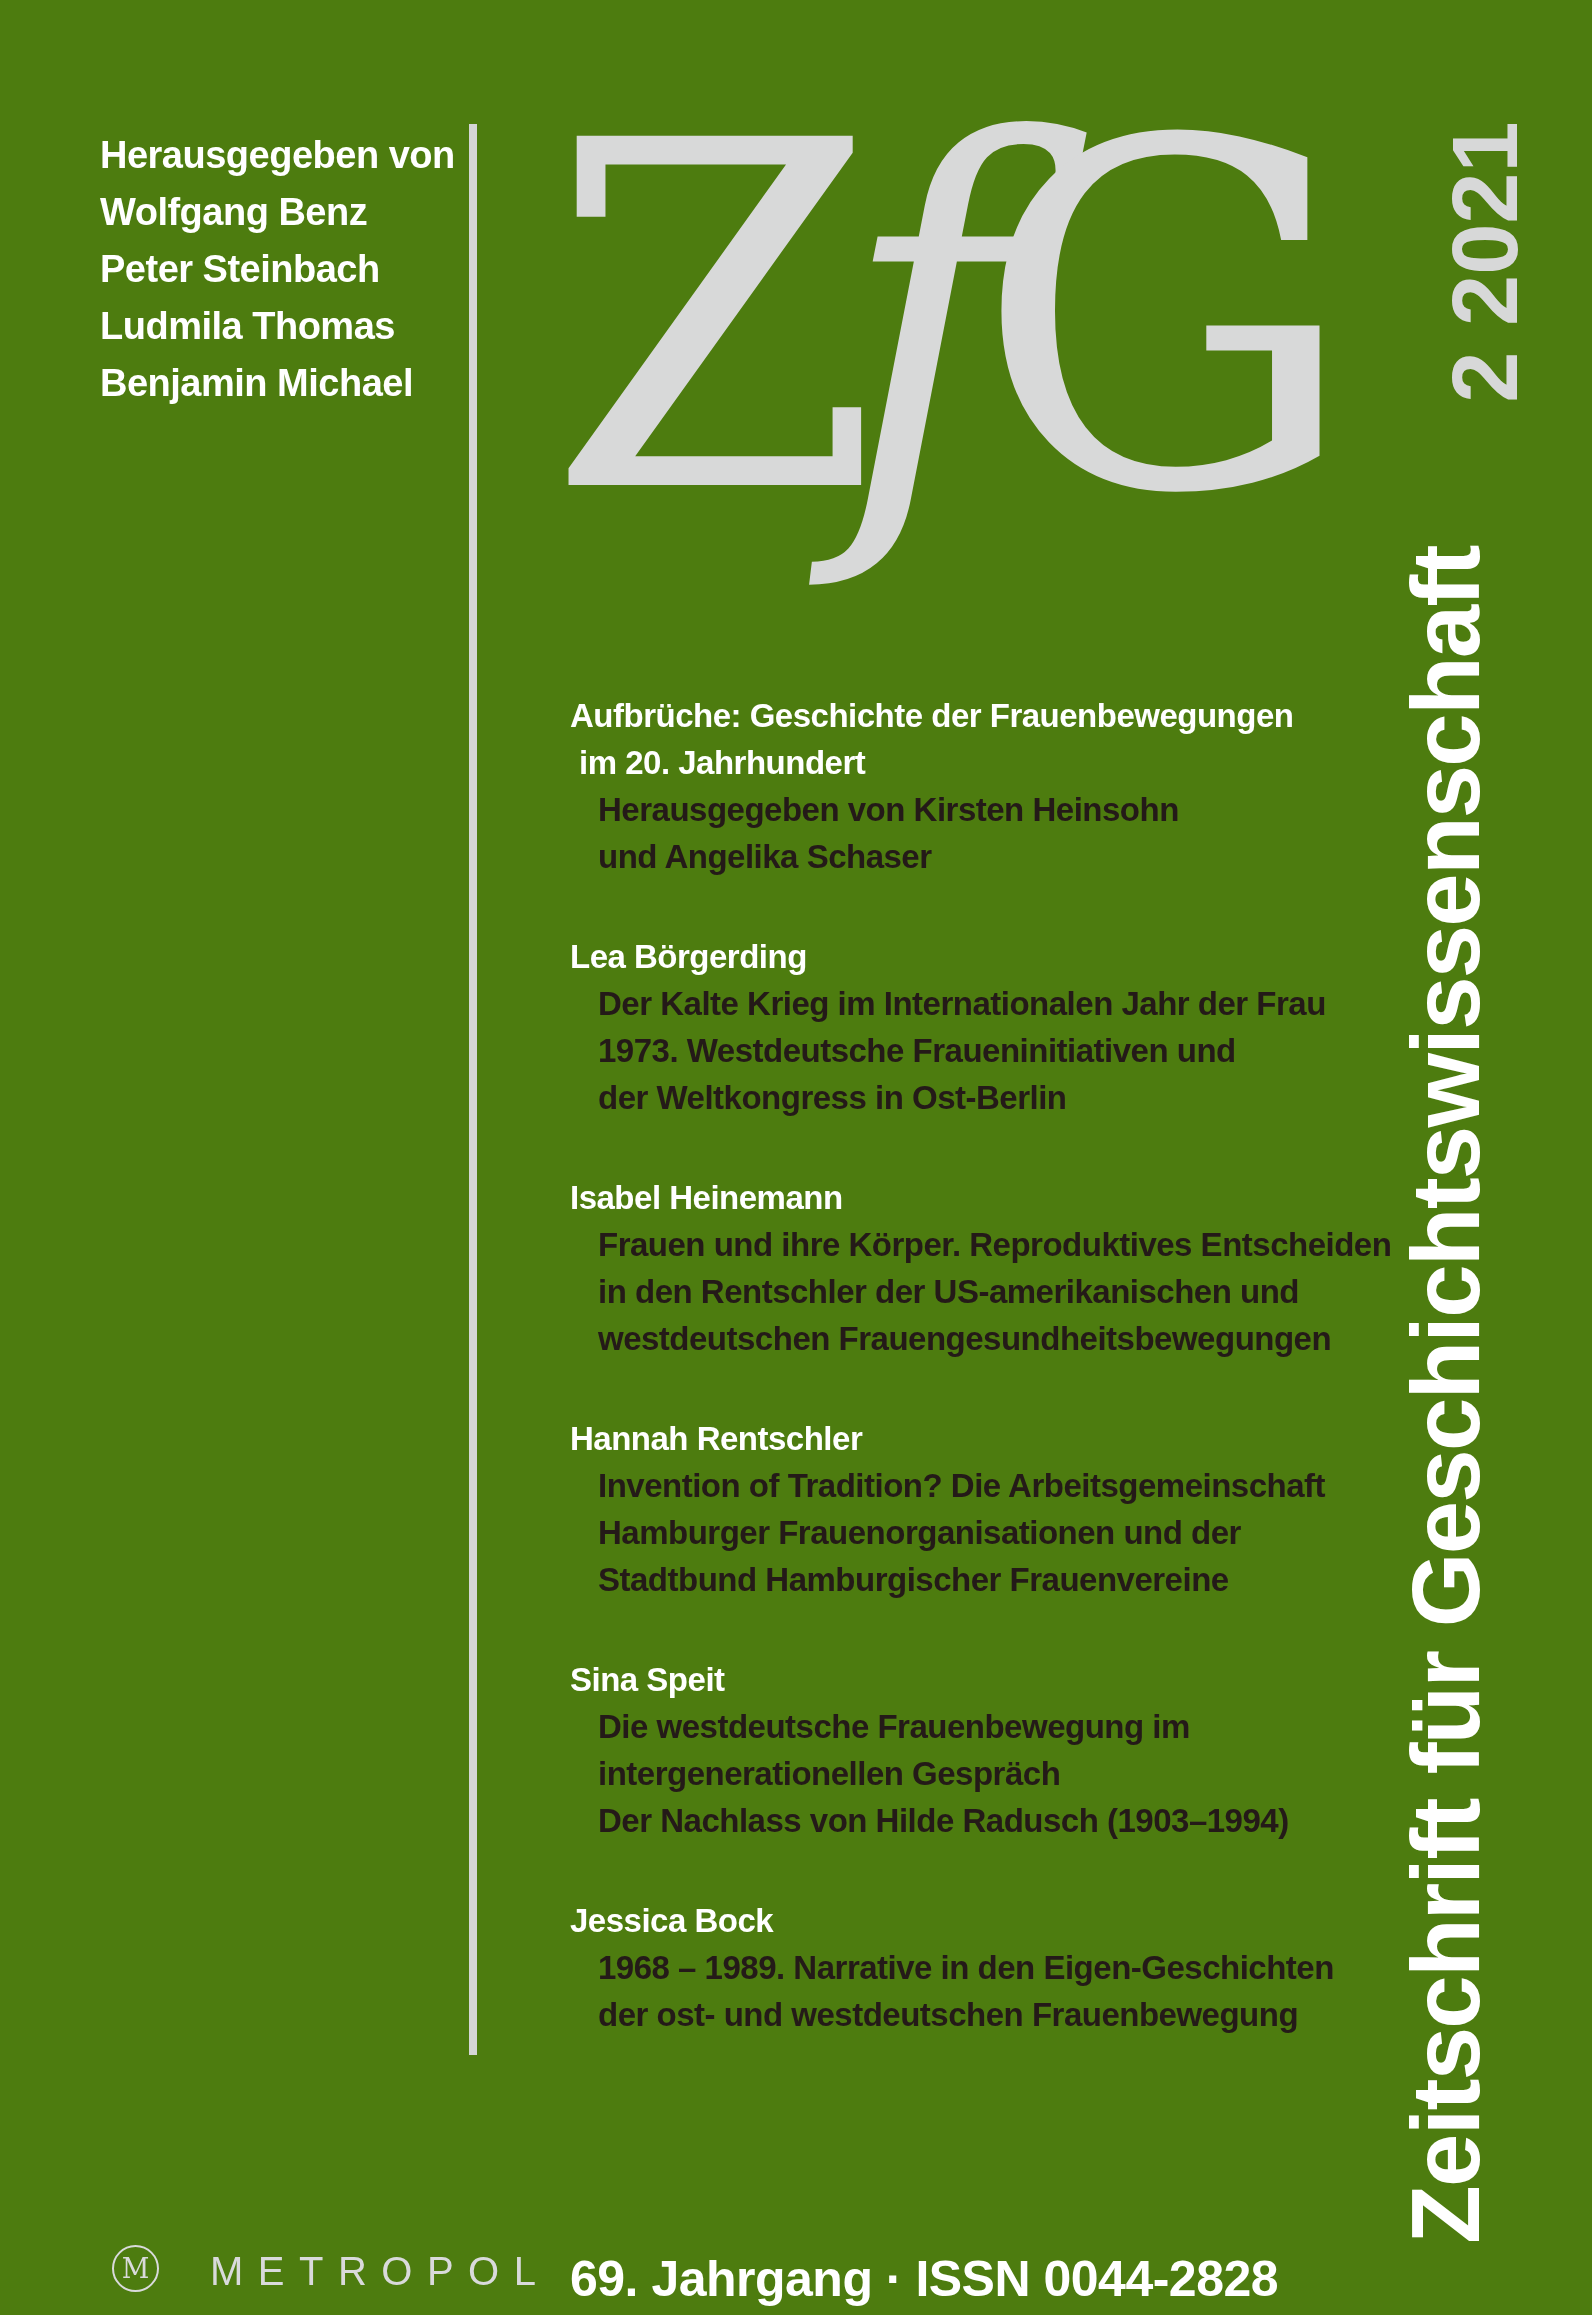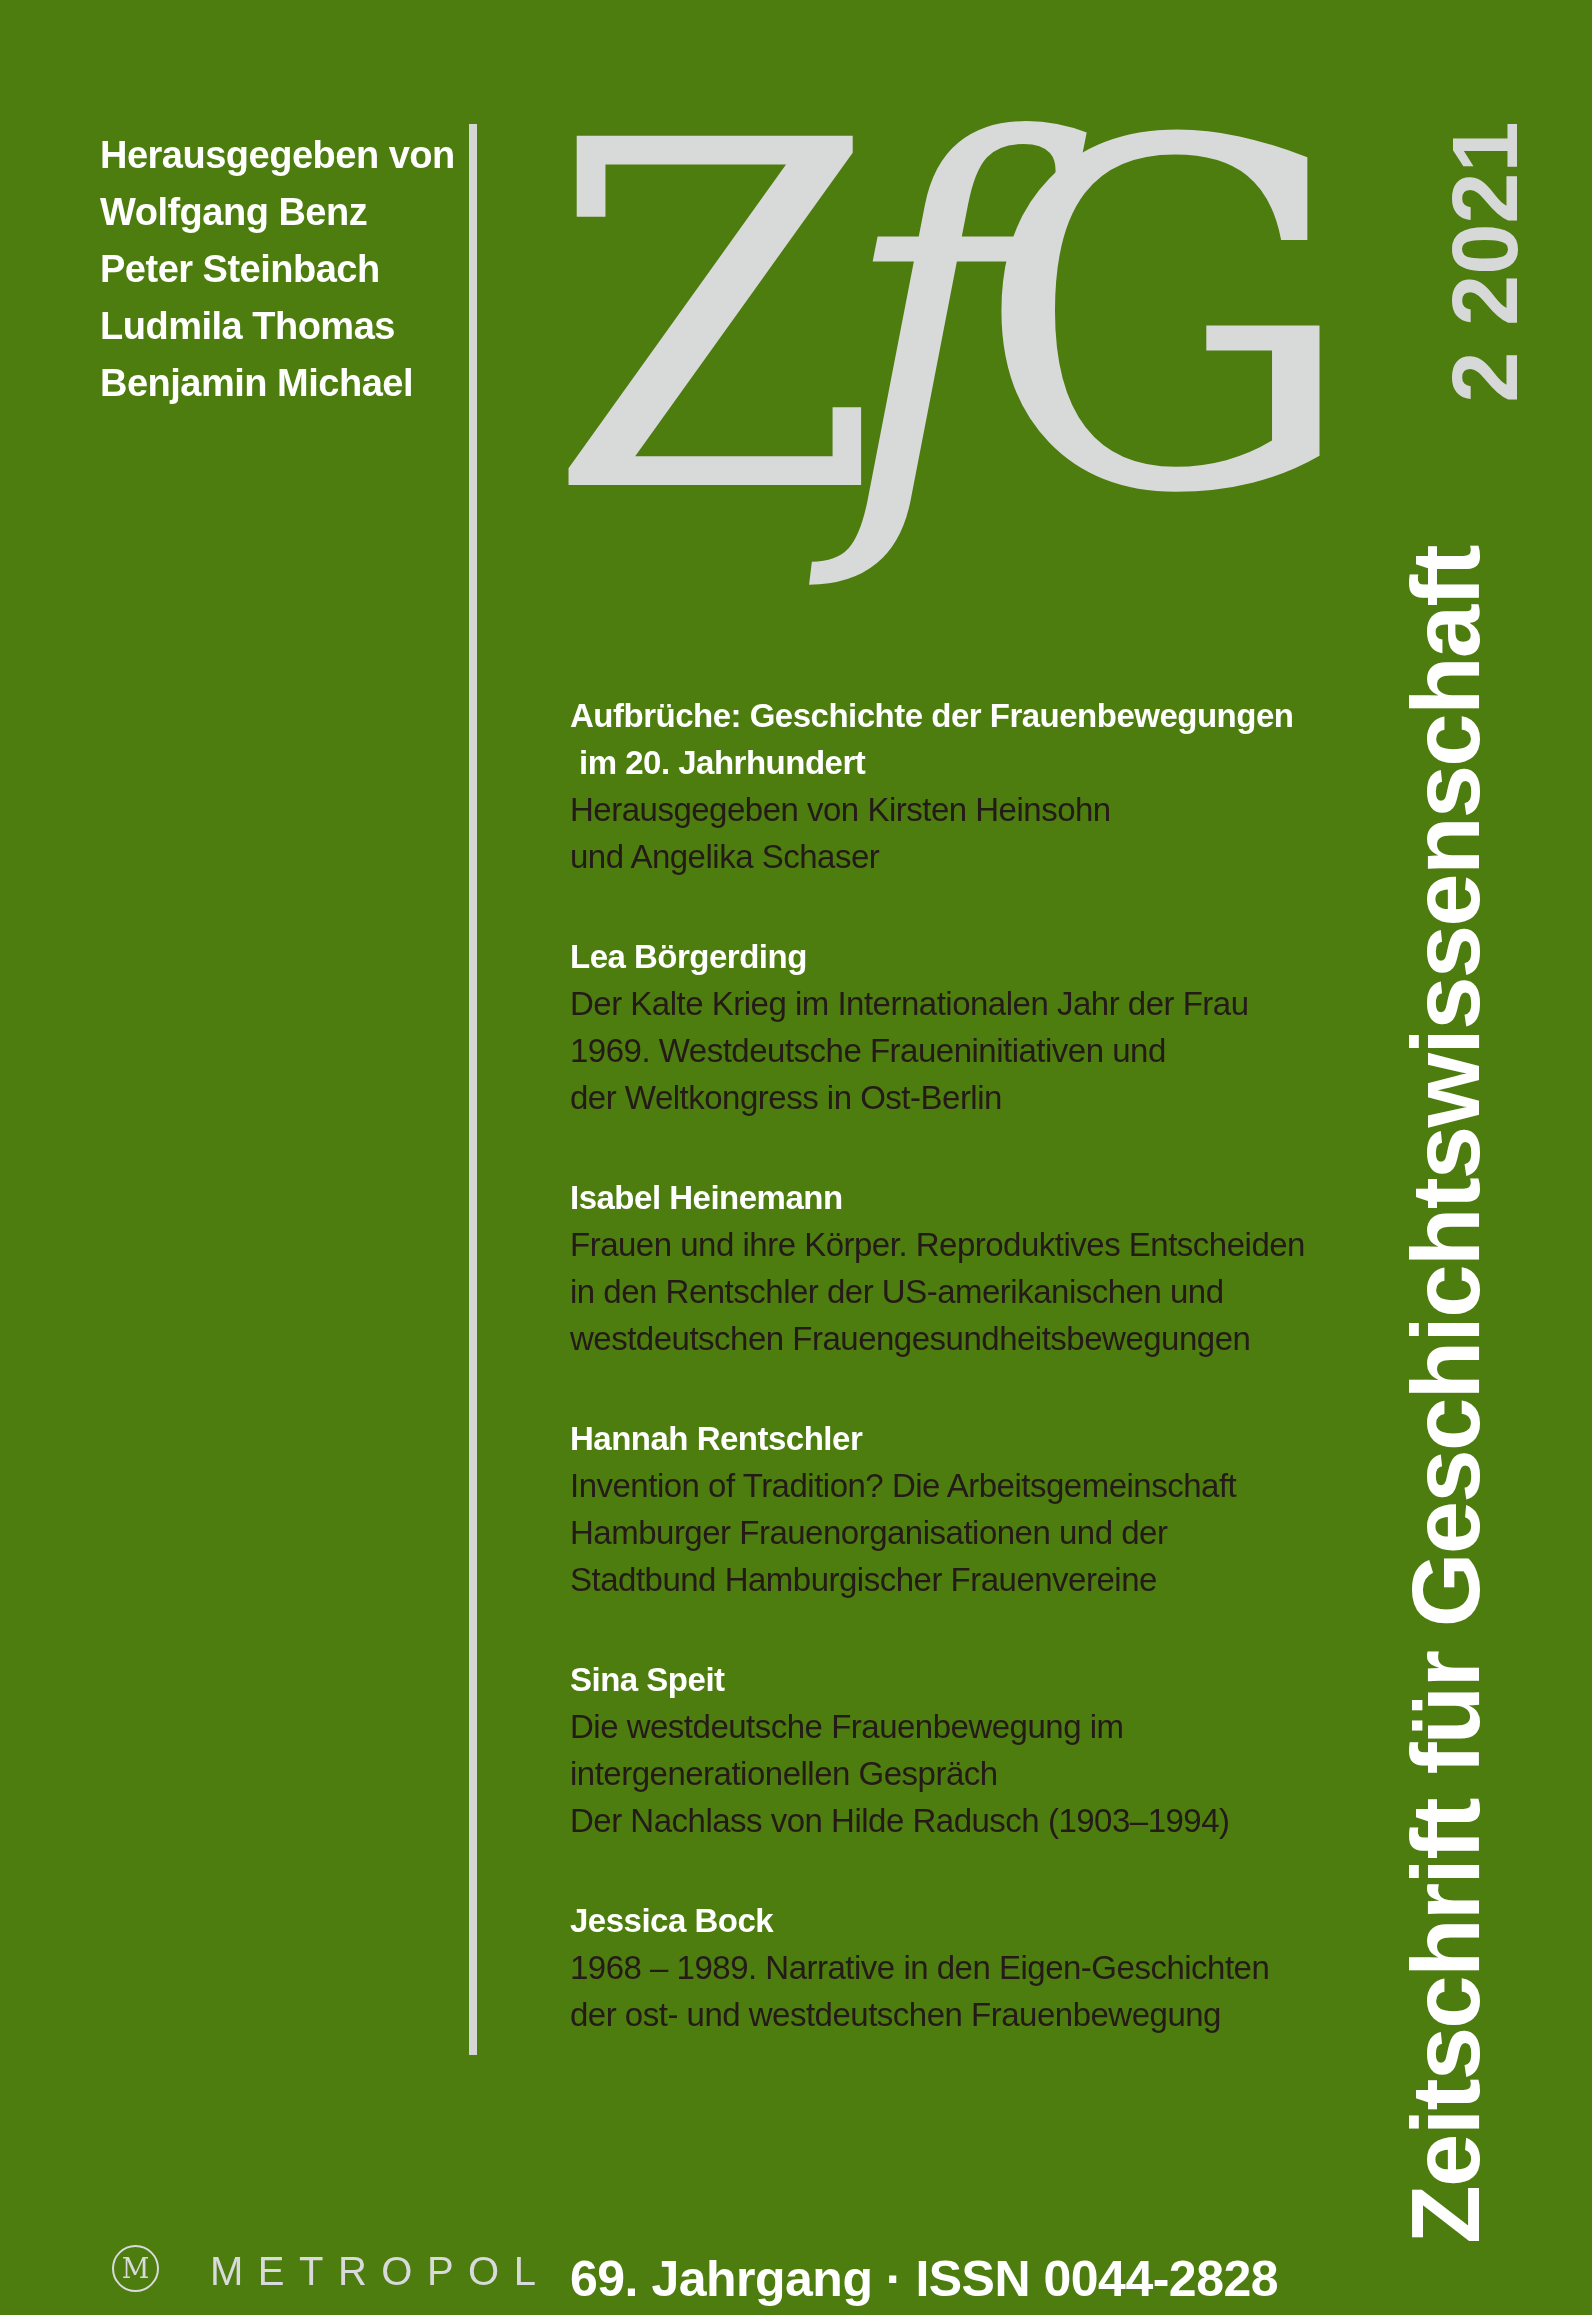--- a/index.html
+++ b/index.html
@@ -49,21 +49,21 @@
     white-space:nowrap;
   }
   
   .toc{
     position:absolute;left:570px;top:692px;width:832px;
     font-size:33px;line-height:47px;
     letter-spacing:-0.5px;
   }
   .toc .block{margin-bottom:53px;}
   .toc .head{color:#ffffff;font-weight:bold;white-space:nowrap;}
-  .toc .sub{color:#241a18;font-weight:normal;white-space:nowrap;}
+  .toc .sub{color:#241a18;font-weight:bold;white-space:nowrap;margin-left:28px;}
   .toc .indent{padding-left:9px;}
   
   .monogram{
     position:absolute;left:112px;top:2245px;
     width:43px;height:43px;border:2.7px solid #d9dadb;border-radius:50%;
     display:flex;align-items:center;justify-content:center;
     color:#d9dadb;font-family:"DejaVu Serif",serif;font-size:27px;
   }
   .publisher{
     position:absolute;left:210px;top:2249px;
@@ -102,21 +102,21 @@
     <div class="block">
       <div class="head">Aufbrüche: Geschichte der Frauenbewegungen</div>
       <div class="head indent">im 20. Jahrhundert</div>
       <div class="sub">Herausgegeben von Kirsten Heinsohn</div>
       <div class="sub">und Angelika Schaser</div>
     </div>
 
     <div class="block">
       <div class="head">Lea Börgerding</div>
       <div class="sub">Der Kalte Krieg im Internationalen Jahr der Frau</div>
-      <div class="sub">1969. Westdeutsche Fraueninitiativen und</div>
+      <div class="sub">1973. Westdeutsche Fraueninitiativen und</div>
       <div class="sub">der Weltkongress in Ost-Berlin</div>
     </div>
 
     <div class="block">
       <div class="head">Isabel Heinemann</div>
       <div class="sub">Frauen und ihre Körper. Reproduktives Entscheiden</div>
       <div class="sub">in den Rentschler der US-amerikanischen und</div>
       <div class="sub">westdeutschen Frauengesundheitsbewegungen</div>
     </div>
 

